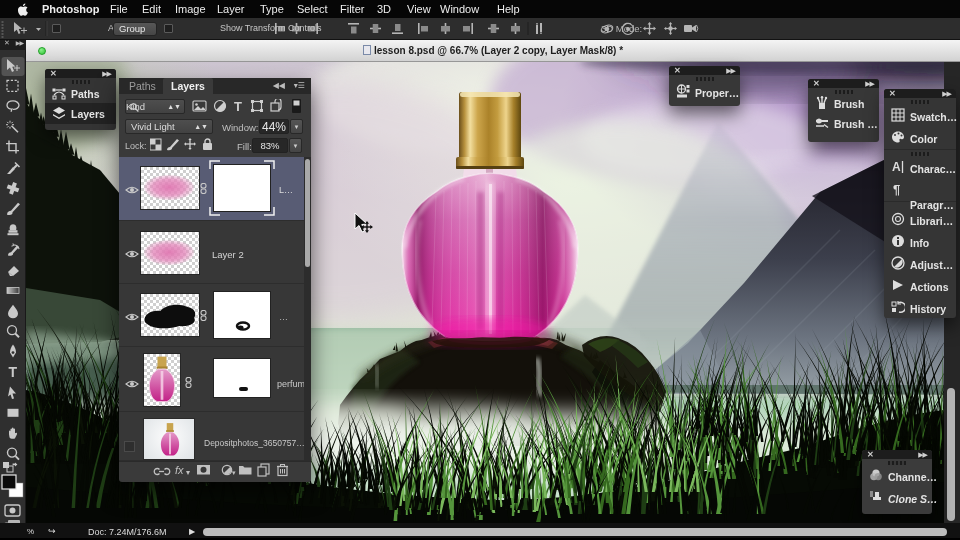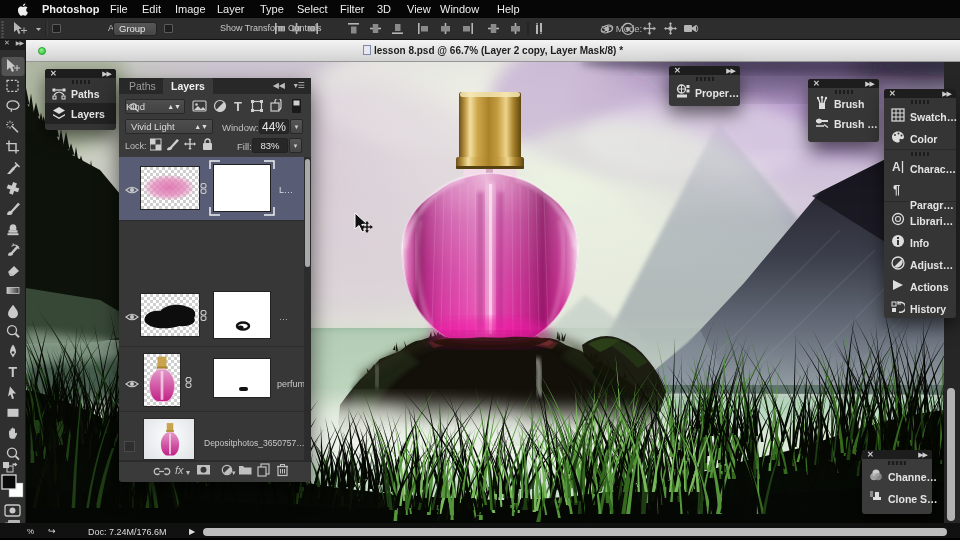--- a/index.html
+++ b/index.html
@@ -1903,20 +1903,30 @@
           <svg class="abs" style="left:81px;top:26px" width="7" height="11" viewBox="0 0 7 11">
             <rect x="1" y="0.5" width="5" height="4.5" rx="2" fill="none" stroke="#c9c9c9" stroke-width="1.1"></rect>
             <rect x="1" y="6" width="5" height="4.5" rx="2" fill="none" stroke="#c9c9c9" stroke-width="1.1"></rect>
           </svg>
           <div class="abs" style="left:94px;top:7px;width:58px;height:48px;background:#fff;border:1px solid #222;"></div>
           <svg class="abs" style="left:90px;top:3px" width="66" height="56">
             <path d="M1,9 V1 H11 M55,1 H65 V9 M65,47 V55 H55 M11,55 H1 V47" fill="none" stroke="#f0f0f0" stroke-width="1.5"></path>
           </svg>
           <span class="abs" style="left:160px;top:28px;color:#ddd;font-size:9px;">L…</span>
         </div>
+        <div class="lrow" style="top:65px;height:62px;background:#373737;">
+          <svg class="abs" style="left:6px;top:27px" width="14" height="10" viewBox="0 0 14 10">
+            <path d="M1,5 Q7,-0.5 13,5 Q7,10.5 1,5 Z" fill="none" stroke="#c9c9c9" stroke-width="1.1"></path>
+            <circle cx="7" cy="5" r="2" fill="#c9c9c9"></circle>
+          </svg>
+          <div class="abs checker" style="left:21px;top:9px;width:60px;height:44px;border:1px solid #262626;">
+            <div style="position:absolute;left:6%;top:20%;width:86%;height:58%;background:radial-gradient(ellipse at 50% 50%, rgba(224,120,178,.96) 0%, rgba(228,138,188,.8) 45%, rgba(233,168,203,0) 78%);border-radius:50%;"></div>
+          </div>
+          <span class="abs" style="left:93px;top:27px;color:#d5d5d5;font-size:9.5px;">Layer 2</span>
+        </div>
         <div class="lrow" style="top:128px;height:62px;background:#373737;">
           <svg class="abs" style="left:6px;top:27px" width="14" height="10" viewBox="0 0 14 10">
             <path d="M1,5 Q7,-0.5 13,5 Q7,10.5 1,5 Z" fill="none" stroke="#c9c9c9" stroke-width="1.1"></path>
             <circle cx="7" cy="5" r="2" fill="#c9c9c9"></circle>
           </svg>
           <div class="abs checker" style="left:21px;top:8px;width:60px;height:44px;border:1px solid #262626;">
             <svg style="position:absolute;left:0;top:0" width="100%" height="100%" viewBox="0 0 60 42" preserveAspectRatio="none">
               <path d="M4,28 C2,21 10,16 20,17 C26,10 40,9 48,13 C55,14 58,19 55,24 C58,29 50,33 40,32 C26,36 10,35 4,28 Z" fill="#0d0d0d"></path>
             </svg>
           </div>
@@ -2140,21 +2150,21 @@
       </div>
     <div class="pdots"></div>
     <div class="prow" style="height:22px;">
       <svg class="ic" style="top:3px" viewBox="0 0 14 14">
           <circle cx="7" cy="5" r="3.6" fill="#ddd" opacity=".9"></circle>
           <circle cx="4.8" cy="8.6" r="3.6" fill="#bbb" opacity=".8"></circle>
           <circle cx="9.2" cy="8.6" r="3.6" fill="#999" opacity=".8"></circle>
         </svg>
       <span class="tx" style="top:6px;">Channe…</span>
     </div>
-    <div class="prow" style="height:22px;">
+    <div class="prow" style="height:22px;font-style:italic;">
       <svg class="ic" style="top:3px" viewBox="0 0 14 14">
           <path d="M6,2 h4 v5 h-4 z M4,7 h8 v3 h-8 z" fill="#ddd"></path>
           <path d="M1,2 h3 M1,4 h3 M1,6 h3" stroke="#ddd" stroke-width="1"></path>
         </svg>
       <span class="tx" style="top:6px;">Clone S…</span>
     </div>
   </div>
 
   <div class="abs" id="status">
     <span style="position:absolute;left:27px;top:4px;font-size:8px;">%</span>

